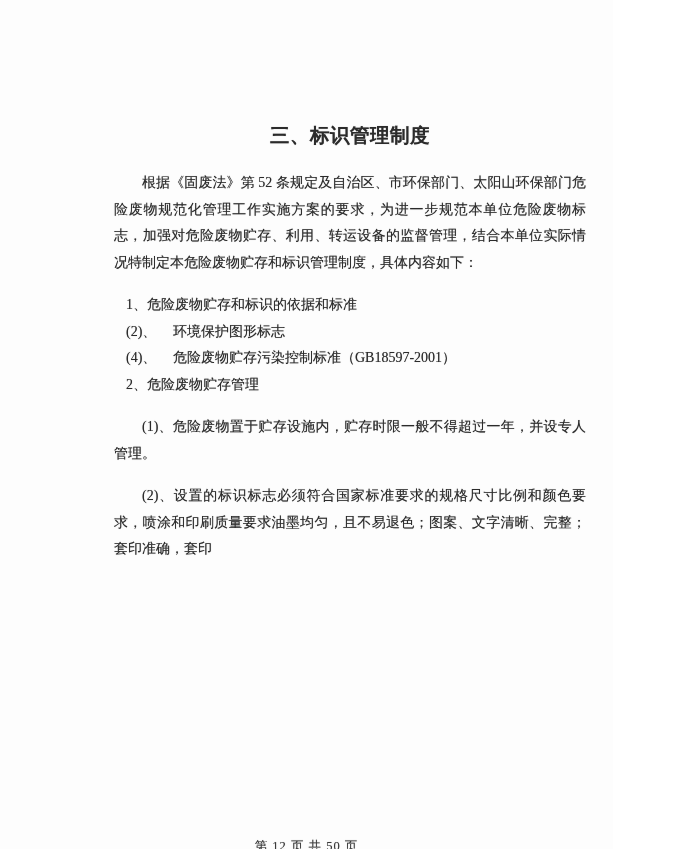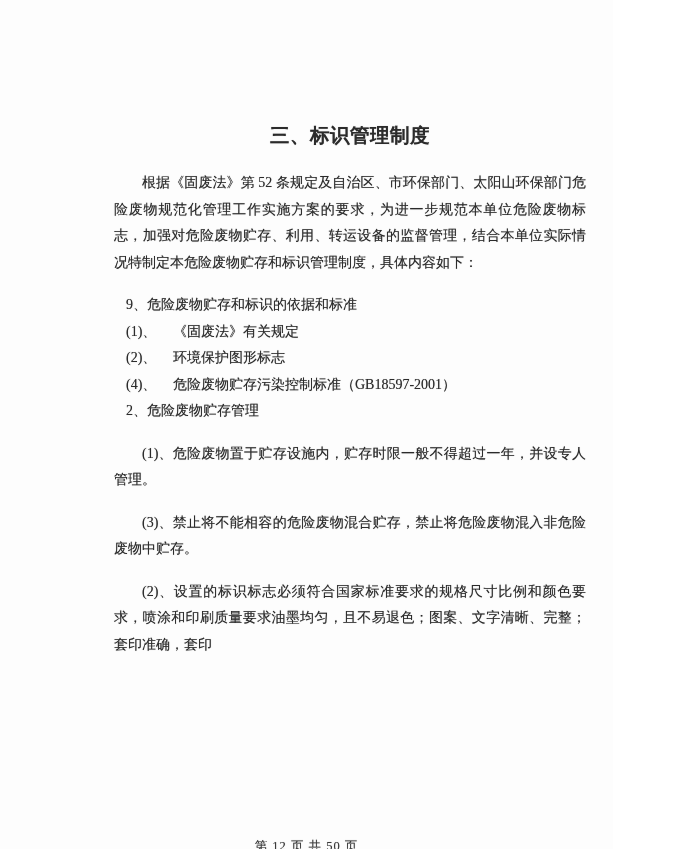--- a/index.html
+++ b/index.html
@@ -64,24 +64,22 @@
   }
 </style>
 </head>
 <body>
 
 <div class="page" style="--paper: #fdfdfd; --ink: #2b2b2b;">
   <div class="content">
     <h1 class="doc-title">三、标识管理制度</h1>
     <div class="body-text">
         <p class="para">根据《固废法》第 52 条规定及自治区、市环保部门、太阳山环保部门危险废物规范化管理工作实施方案的要求，为进一步规范本单位危险废物标志，加强对危险废物贮存、利用、转运设备的监督管理，结合本单位实际情况特制定本危险废物贮存和标识管理制度，具体内容如下：</p>
-        <p class="section-heading">9、危险废物贮存和标识的依据和标准</p>
-        <p class="list-item"><span class="list-num">(1)、</span><span>《固废法》有关规定</span></p>
+        <p class="section-heading">1、危险废物贮存和标识的依据和标准</p>
         <p class="list-item"><span class="list-num">(2)、</span><span>环境保护图形标志</span></p>
         <p class="list-item"><span class="list-num">(4)、</span><span>危险废物贮存污染控制标准（GB18597-2001）</span></p>
         <p class="section-heading">2、危险废物贮存管理</p>
         <p class="para">(1)、危险废物置于贮存设施内，贮存时限一般不得超过一年，并设专人管理。</p>
-        <p class="para">(3)、禁止将不能相容的危险废物混合贮存，禁止将危险废物混入非危险废物中贮存。</p>
         <p class="para">(2)、设置的标识标志必须符合国家标准要求的规格尺寸比例和颜色要求，喷涂和印刷质量要求油墨均匀，且不易退色；图案、文字清晰、完整；套印准确，套印</p>
       </div>
   </div>
   <div class="footer">第 12 页 共 50 页</div>
 </div>
 
 </body></html>

